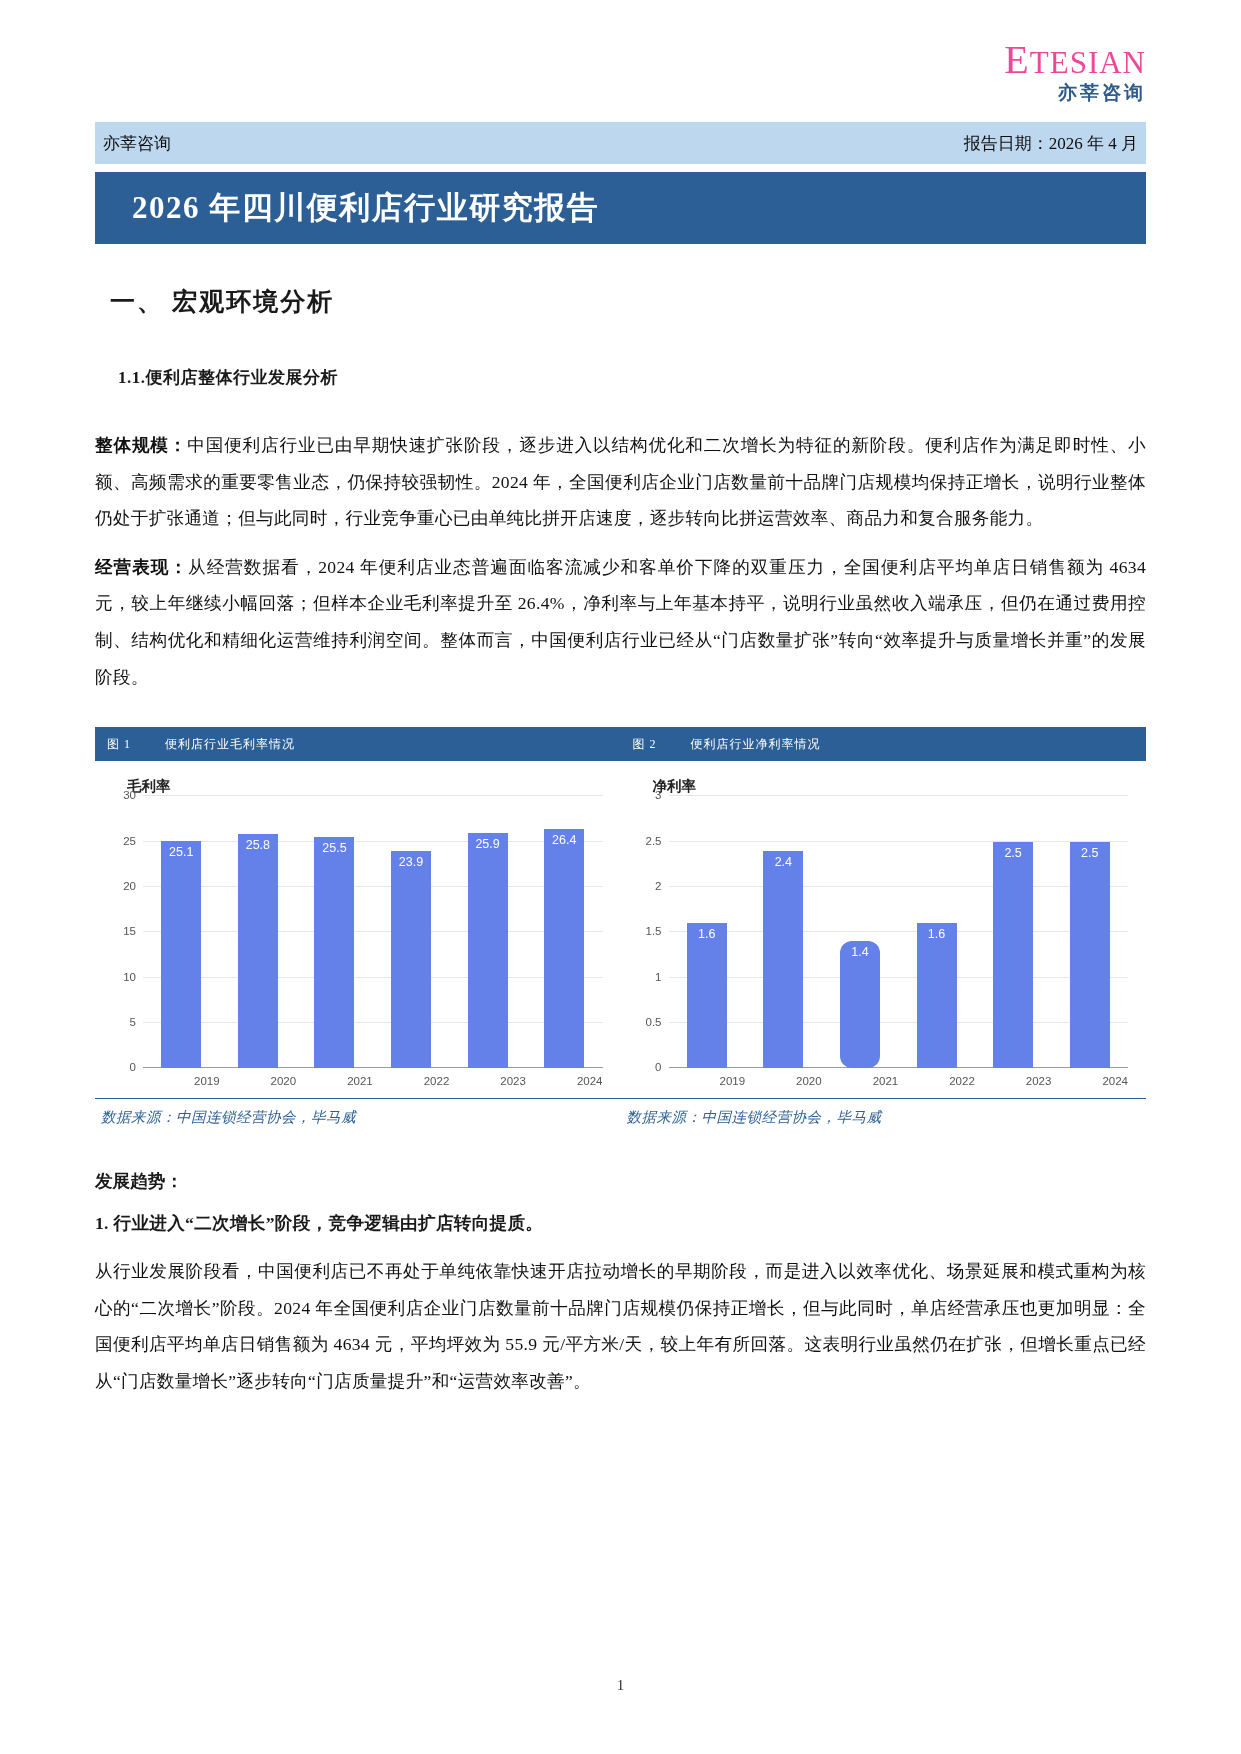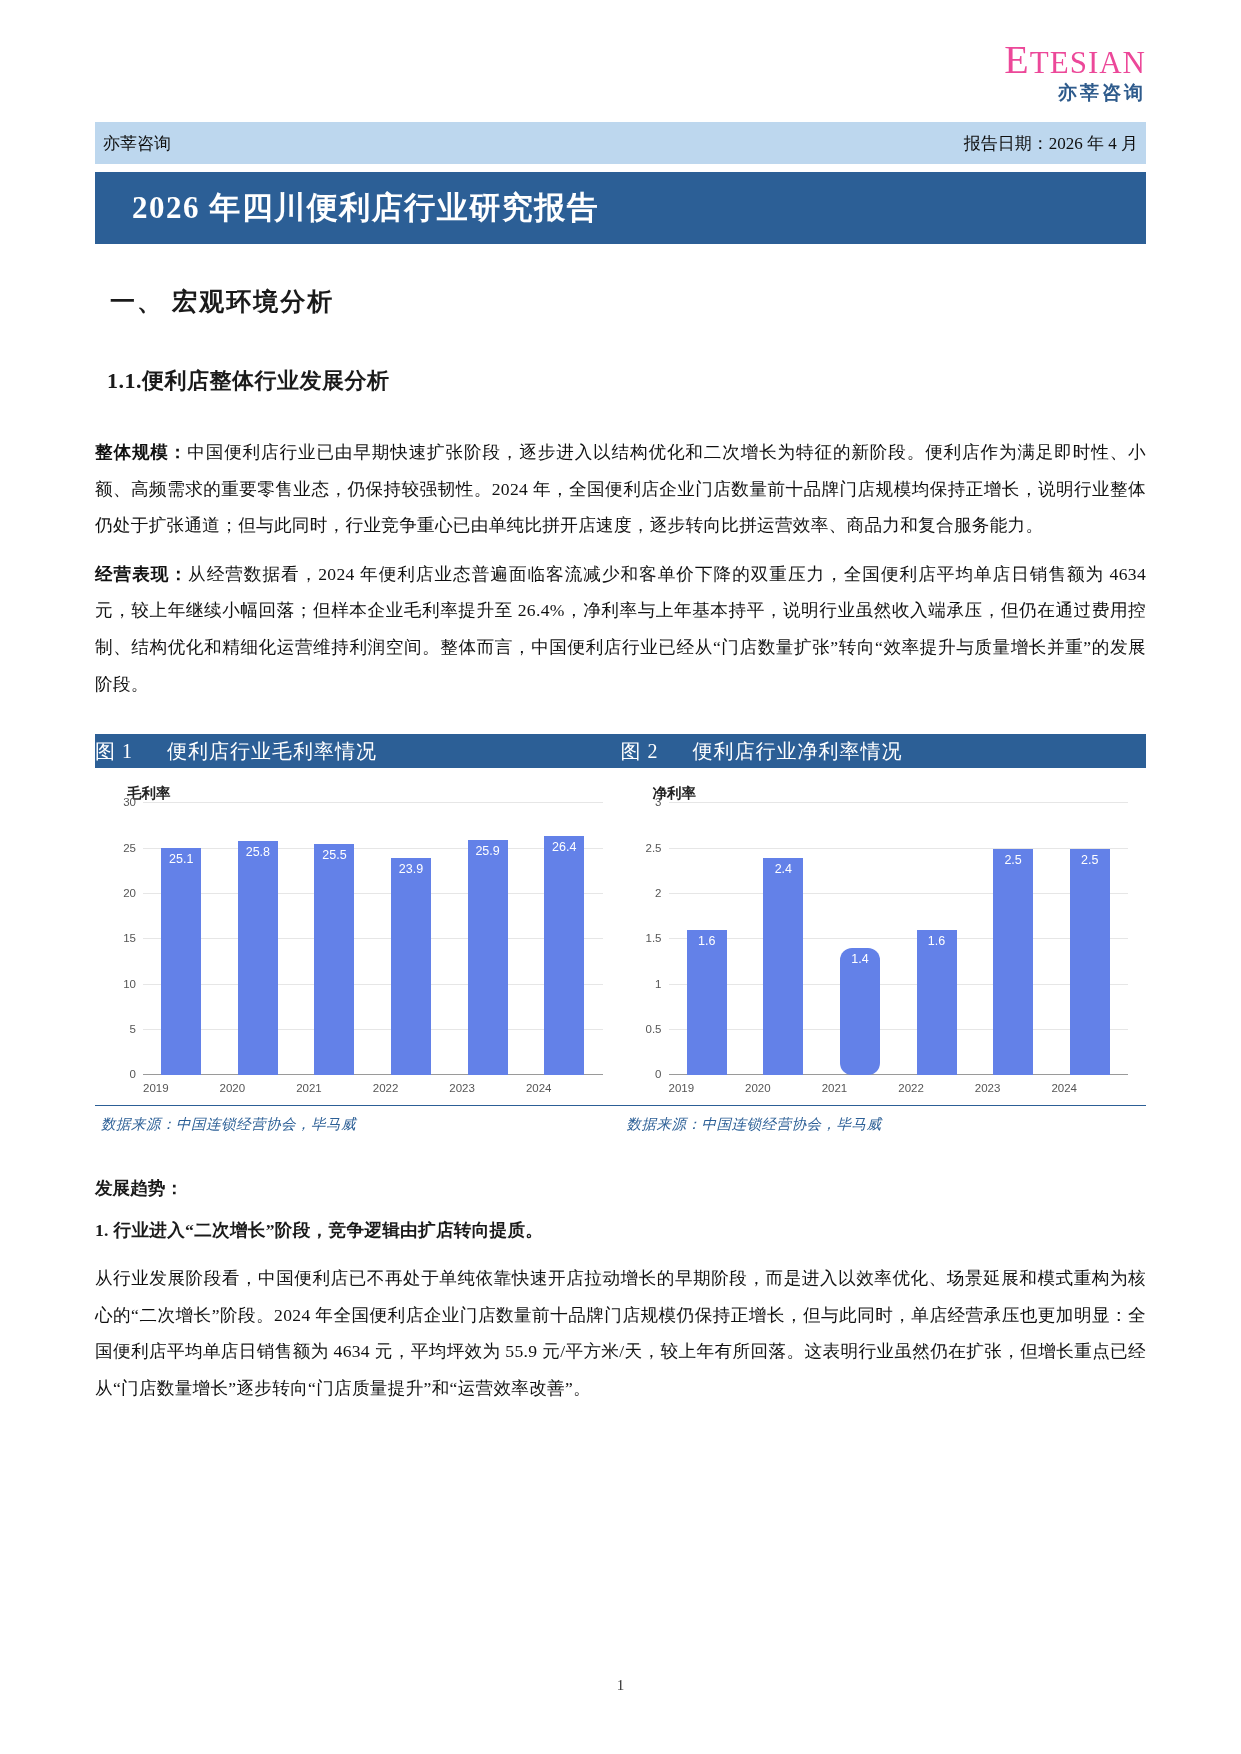--- a/index.html
+++ b/index.html
@@ -94,23 +94,23 @@
     right: 95px;
     top: 285px;
   }
   h2.sec {
     font-size: 25px;
     font-weight: bold;
     margin: 0 0 48px 15px;
     letter-spacing: 2px;
   }
   h3.sub {
-    font-size: 22px;
-    font-weight: bold;
-    margin: 0 0 38px 12px;
+    font-size: 17px;
+    font-weight: bold;
+    margin: 0 0 38px 23px;
     letter-spacing: 0.5px;
   }
   p.body {
     font-size: 17.6px;
     line-height: 2.08;
     margin: 0 0 12px 0;
     text-align: justify;
     text-justify: inter-ideograph;
     letter-spacing: 0.3px;
     color: #111;
@@ -126,22 +126,23 @@
   .fig {
     width: 50%;
     box-sizing: border-box;
   }
   .fig-head {
     background: #2c5f96;
     color: #fff;
     height: 34px;
     display: flex;
     align-items: center;
-    font-size: 20px;
+    font-size: 12px;
     letter-spacing: 1px;
+    padding-left: 12px;
     box-sizing: border-box;
   }
   .fig-head .no { margin-right: 34px; }
   .chart-area {
     height: 335px;
     padding: 16px 14px 6px 14px;
     box-sizing: border-box;
     position: relative;
     background: #fff;
   }
@@ -205,21 +206,21 @@
   }
   .xlabels {
     display: flex;
     justify-content: space-around;
     margin-left: 34px;
     margin-right: 4px;
     margin-top: 7px;
   }
   .xlabels span {
     flex: 1;
-    text-align: left;
+    text-align: right;
     font-family: "Liberation Sans", sans-serif;
     font-size: 11.5px;
     color: #555;
   }
   .fig-rule {
     border-top: 1px solid #2c5f96;
     margin-top: 2px;
   }
   .src {
     font-size: 14.5px;

